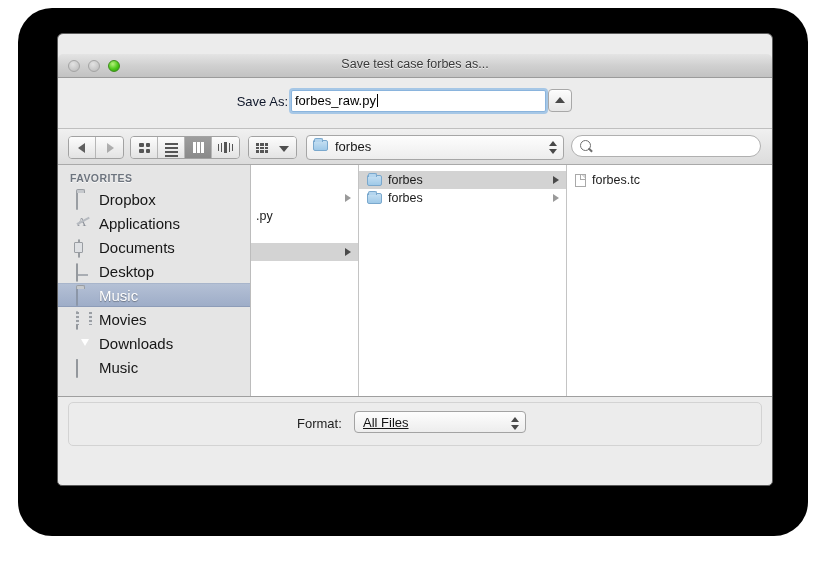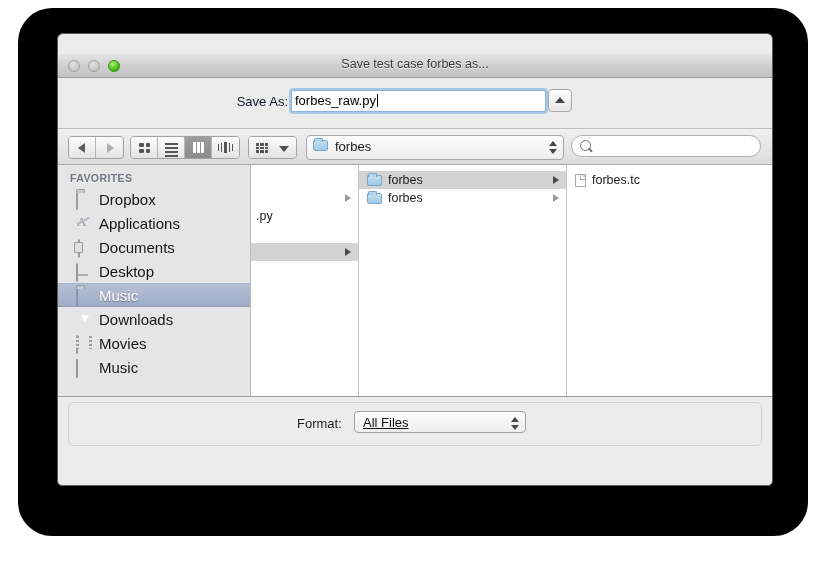--- a/index.html
+++ b/index.html
@@ -655,26 +655,26 @@
       </div>
       <div class="side-item">
         <span class="side-icon"><span class="ic-desktop"></span></span>
         <span class="lbl">Desktop</span>
       </div>
       <div class="side-item selected">
         <span class="side-icon"><span class="ic-folder"></span></span>
         <span class="lbl">Music</span>
       </div>
       <div class="side-item">
+        <span class="side-icon"><span class="ic-movies"></span></span>
+        <span class="lbl">Movies</span>
+      </div>
+      <div class="side-item">
         <span class="side-icon"><span class="ic-download"></span></span>
         <span class="lbl">Downloads</span>
-      </div>
-      <div class="side-item">
-        <span class="side-icon"><span class="ic-movies"></span></span>
-        <span class="lbl">Movies</span>
       </div>
       <div class="side-item">
         <span class="side-icon"><span class="ic-music"></span></span>
         <span class="lbl">Music</span>
       </div>
     </div>
   </div>
 
   <div id="format-bar">
     <div id="format-inner">

